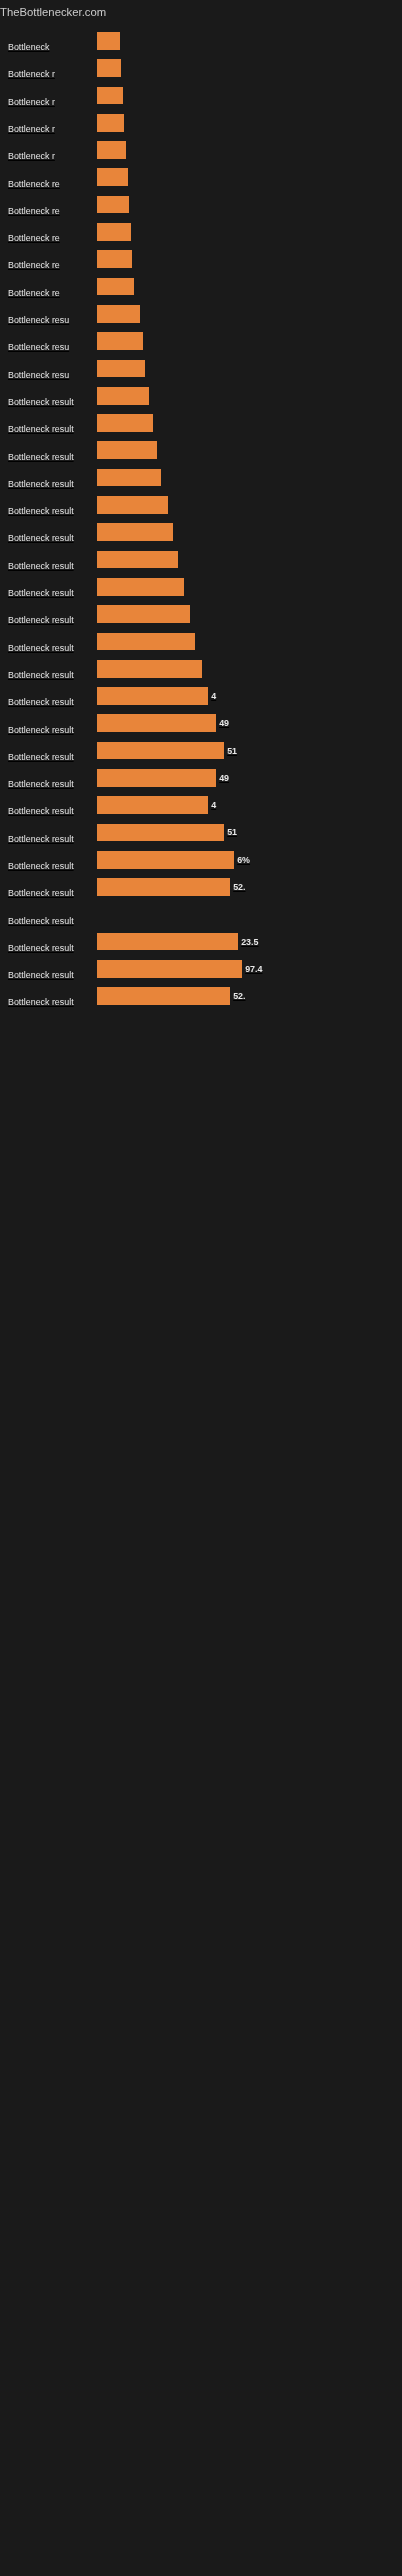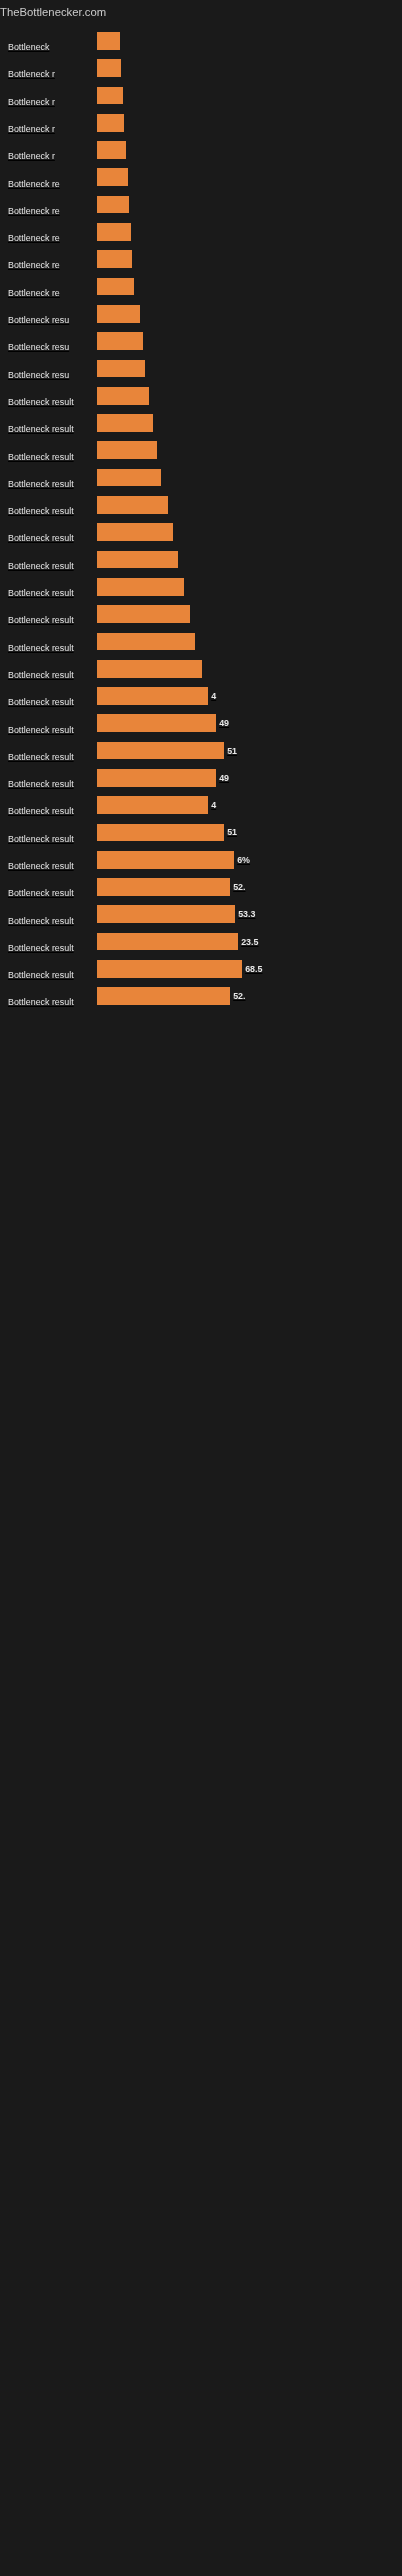--- a/index.html
+++ b/index.html
@@ -262,37 +262,33 @@
     </div>
     <div class="bar-row">
       <div class="bar-label">Bottleneck result</div>
       <div class="bar-wrap">
         <div class="bar" style="width: 133px;"></div>
         <span class="bar-value-outside">52.</span>
       </div>
     </div>
     <div class="bar-row">
       <div class="bar-label">Bottleneck result</div>
-      <div class="bar-wrap">
-        <div class="bar" style="width: 138px;"></div>
-        <span class="bar-value-outside">53.3</span>
-      </div>
     </div>
     <div class="bar-row">
       <div class="bar-label">Bottleneck result</div>
       <div class="bar-wrap">
         <div class="bar" style="width: 141px;"></div>
         <span class="bar-value-outside">23.5</span>
       </div>
     </div>
     <div class="bar-row">
       <div class="bar-label">Bottleneck result</div>
       <div class="bar-wrap">
         <div class="bar" style="width: 145px;"></div>
-        <span class="bar-value-outside">68.5</span>
+        <span class="bar-value-outside">97.4</span>
       </div>
     </div>
     <div class="bar-row">
       <div class="bar-label">Bottleneck result</div>
       <div class="bar-wrap">
         <div class="bar" style="width: 133px;"></div>
         <span class="bar-value-outside">52.</span>
       </div>
     </div>
   </div>

